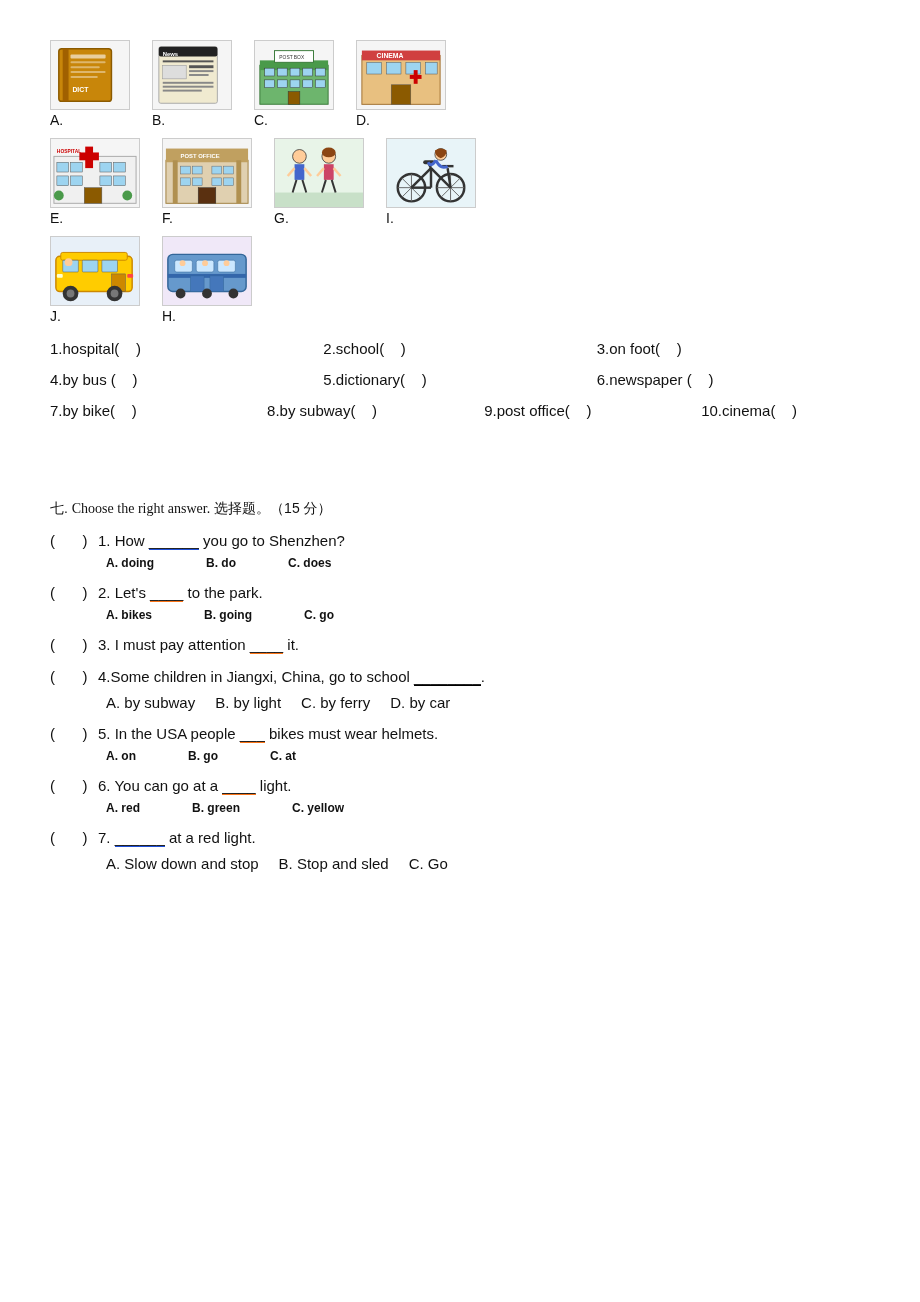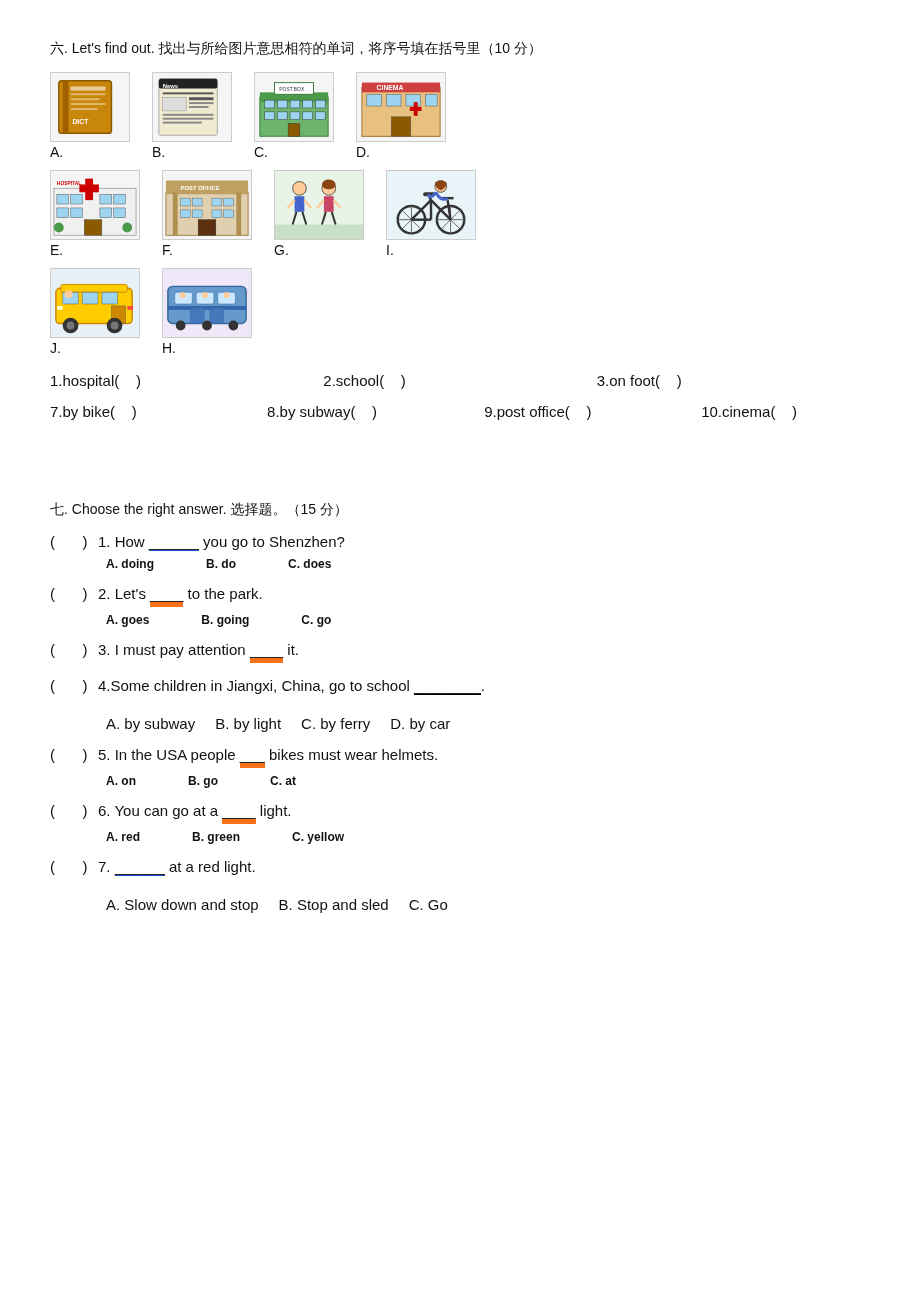--- a/index.html
+++ b/index.html
@@ -11,21 +11,21 @@
       padding: 40px 50px;
       width: 920px;
       min-height: 1302px;
     }
     .section-title {
       font-size: 14px;
       margin-bottom: 14px;
       font-family: Arial, sans-serif;
     }
     .section-title .code {
-      font-family: Liberation Sans, sans-serif;
+      font-family: Liberation Serif, serif;
     }
     
     .image-grid {
       display: flex;
       flex-wrap: wrap;
       gap: 6px;
       margin-bottom: 10px;
       align-items: flex-end;
     }
     .image-item {
@@ -108,40 +108,37 @@
       margin-top: 4px;
       margin-bottom: 4px;
       font-weight: bold;
     }
     .options-line-wide {
       display: flex;
       gap: 20px;
       padding-left: 56px;
       font-family: Arial, sans-serif;
       font-size: 15px;
-      margin-top: 20px;
+      margin-top: 8px;
       margin-bottom: 4px;
     }
     .blank { display: inline-block; border-bottom: 1px solid #1d4ed8; min-width: 40px; }
-    .blank-sm { display: inline-block; border-bottom: 5px solid #f97316; min-width: 24px; }
+    .blank-sm { display: inline-block; border-bottom: 1px solid #f97316; min-width: 24px; }
     .blank-lg { display: inline-block; border-bottom: 1px solid #000; min-width: 60px; }
 
     
     svg text { font-family: Arial, sans-serif; }
   </style>
 </head>
 <body>
 
 
 
 
 <div>
-  <div class="section-title">
-    六. Let's find out. 找出与所给图片意思相符的单词，将序号填在括号里（10 分）
-  </div>
 
   <div class="image-grid">
 
     <div class="image-item">
       <div class="img-placeholder img-dictionary">
         <svg width="80" height="70" viewBox="0 0 80 70">
           <rect x="8" y="8" width="54" height="54" rx="3" fill="#c8860a" stroke="#8B5A00" stroke-width="1.5"></rect>
           <rect x="12" y="8" width="6" height="54" fill="#a06000"></rect>
           <rect x="20" y="14" width="36" height="4" rx="1" fill="#fff" opacity="0.6"></rect>
           <rect x="20" y="21" width="36" height="2" rx="1" fill="#fff" opacity="0.4"></rect>
@@ -406,20 +403,25 @@
     </div>
   </div>
 
   <div class="matching-words">
     <div class="matching-row">
       <div class="matching-item">1.hospital(&nbsp;&nbsp;&nbsp;&nbsp;)</div>
       <div class="matching-item">2.school(&nbsp;&nbsp;&nbsp;&nbsp;)</div>
       <div class="matching-item">3.on foot(&nbsp;&nbsp;&nbsp;&nbsp;)</div>
     </div>
     <div class="matching-row">
+      <div class="matching-item">4.by bus (&nbsp;&nbsp;&nbsp;&nbsp;)</div>
+      <div class="matching-item">5.dictionary(&nbsp;&nbsp;&nbsp;&nbsp;)</div>
+      <div class="matching-item">6.newspaper (&nbsp;&nbsp;&nbsp;&nbsp;)</div>
+    </div>
+    <div class="matching-row">
       <div class="matching-item" style="flex:0.9">7.by bike(&nbsp;&nbsp;&nbsp;&nbsp;)</div>
       <div class="matching-item" style="flex:0.9">8.by subway(&nbsp;&nbsp;&nbsp;&nbsp;)</div>
       <div class="matching-item" style="flex:0.9">9.post office(&nbsp;&nbsp;&nbsp;&nbsp;)</div>
       <div class="matching-item" style="flex:0.7">10.cinema(&nbsp;&nbsp;&nbsp;&nbsp;)</div>
     </div>
   </div>
 </div>
 
 <br><br>
 
@@ -442,21 +444,21 @@
     </div>
   </div>
 
   <div class="question-block">
     <div class="question-line">
       <span class="q-bracket">(</span>
       <span class="q-paren">&nbsp;&nbsp;&nbsp;)</span>
       <span>2. Let's <span class="blank-sm">____</span> to the park.</span>
     </div>
     <div class="options-line">
-      <span>A. goes</span>
+      <span>A. bikes</span>
       <span>B. going</span>
       <span>C. go</span>
     </div>
   </div>
 
   <div class="question-block">
     <div class="question-line">
       <span class="q-bracket">(</span>
       <span class="q-paren">&nbsp;&nbsp;&nbsp;)</span>
       <span>3. I must pay attention <span class="blank-sm">____</span> it.</span>

